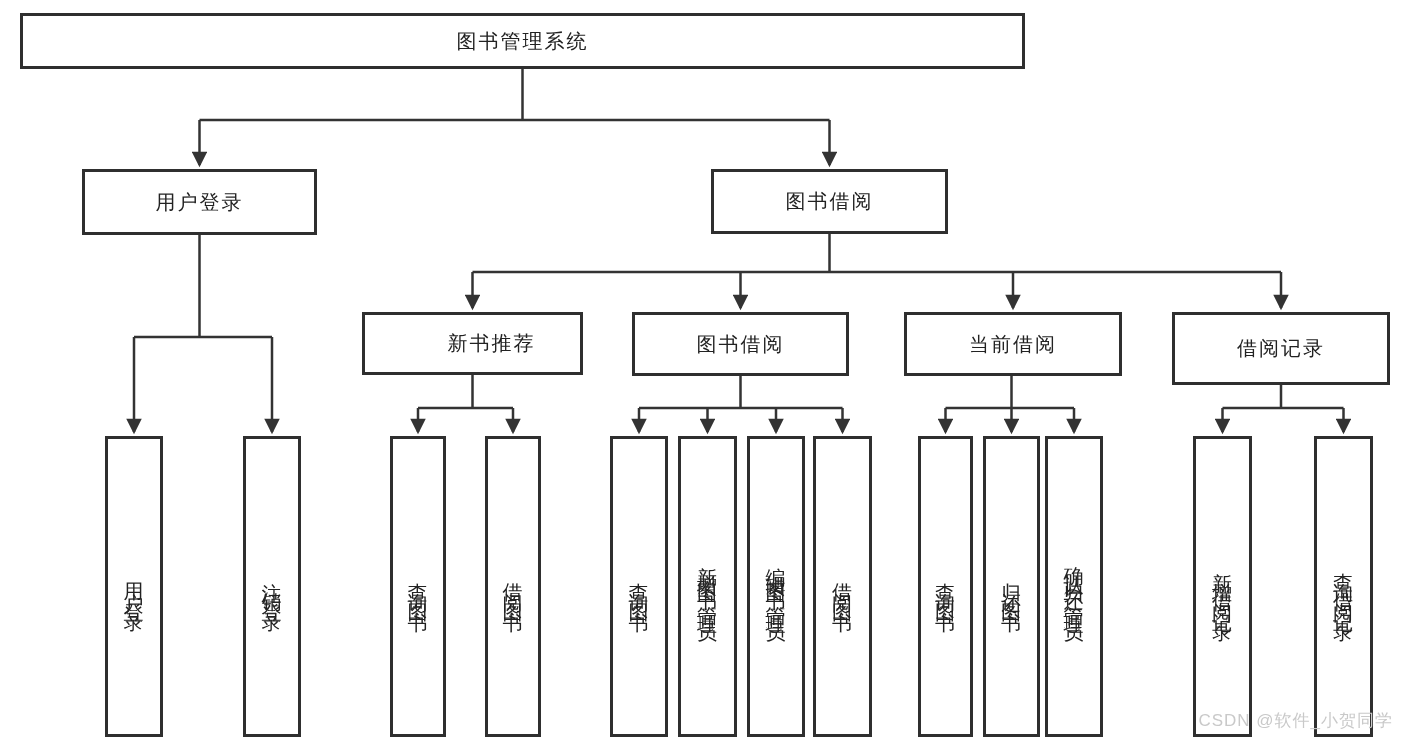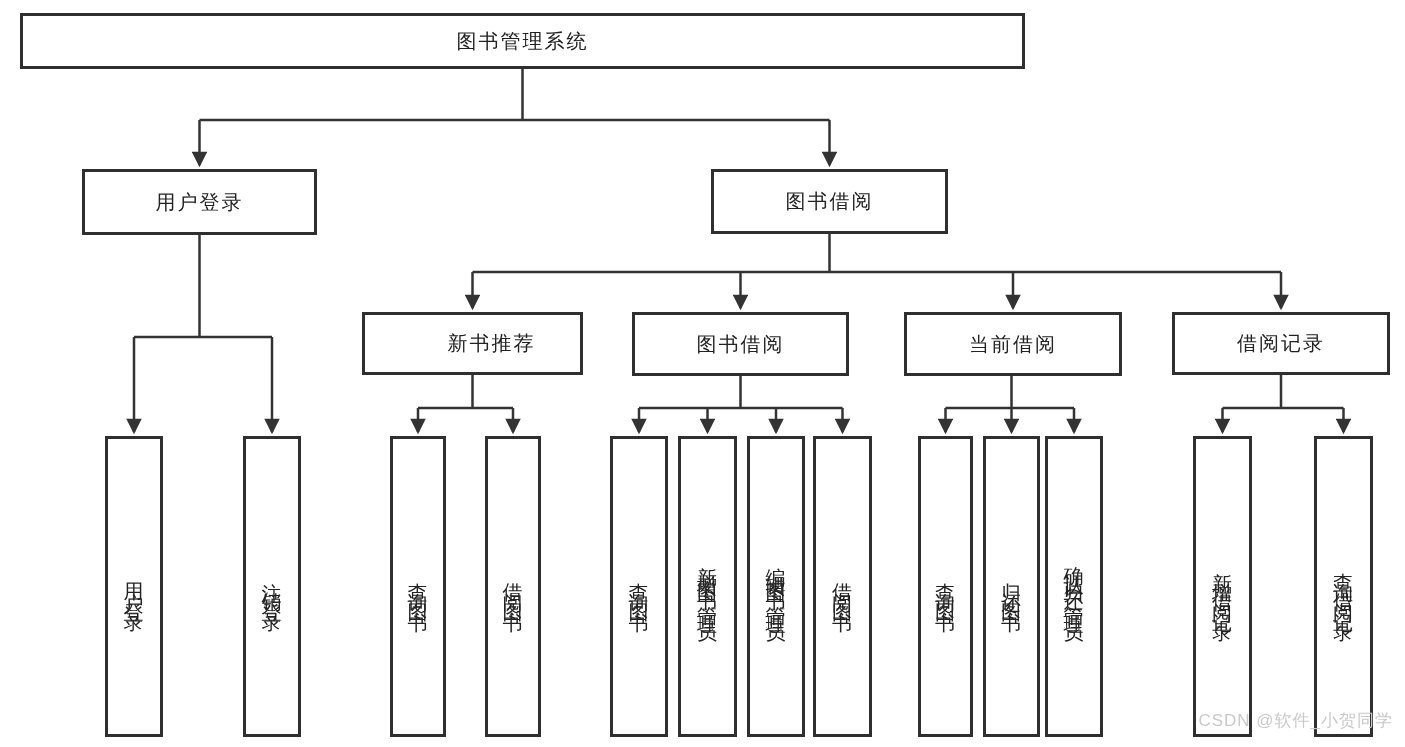--- a/index.html
+++ b/index.html
@@ -42,21 +42,21 @@
     letter-spacing: 2px;
     white-space: nowrap;
   }
 
   .node-root          { left: 20px;   top: 13px;  width: 1005px; height: 56px; font-family: Liberation Mono, monospace; }
   .node-user-login    { left: 82px;   top: 169px; width: 235px;  height: 66px; }
   .node-book-mgmt     { left: 711px;  top: 169px; width: 237px;  height: 65px; }
   .node-new-book      { left: 362px;  top: 312px; width: 221px;  height: 63px; padding-left: 38px; }
   .node-book-borrow   { left: 632px;  top: 312px; width: 217px;  height: 64px; }
   .node-cur-borrow    { left: 904px;  top: 312px; width: 218px;  height: 64px; }
-  .node-borrow-record { left: 1172px; top: 312px; width: 218px;  height: 63px; justify-content: center; }
+  .node-borrow-record { left: 1172px; top: 312px; width: 218px;  height: 73px; justify-content: center; }
 
   .leaf { top: 436px; height: 301px; }
   .leaf-0  { left: 105px;  width: 58px; }
   .leaf-1  { left: 243px;  width: 58px; }
   .leaf-2  { left: 390px;  width: 56px; }
   .leaf-3  { left: 485px;  width: 56px; }
   .leaf-4  { left: 610px;  width: 58px; }
   .leaf-5  { left: 678px;  width: 59px; }
   .leaf-6  { left: 747px;  width: 58px; }
   .leaf-7  { left: 813px;  width: 59px; }

